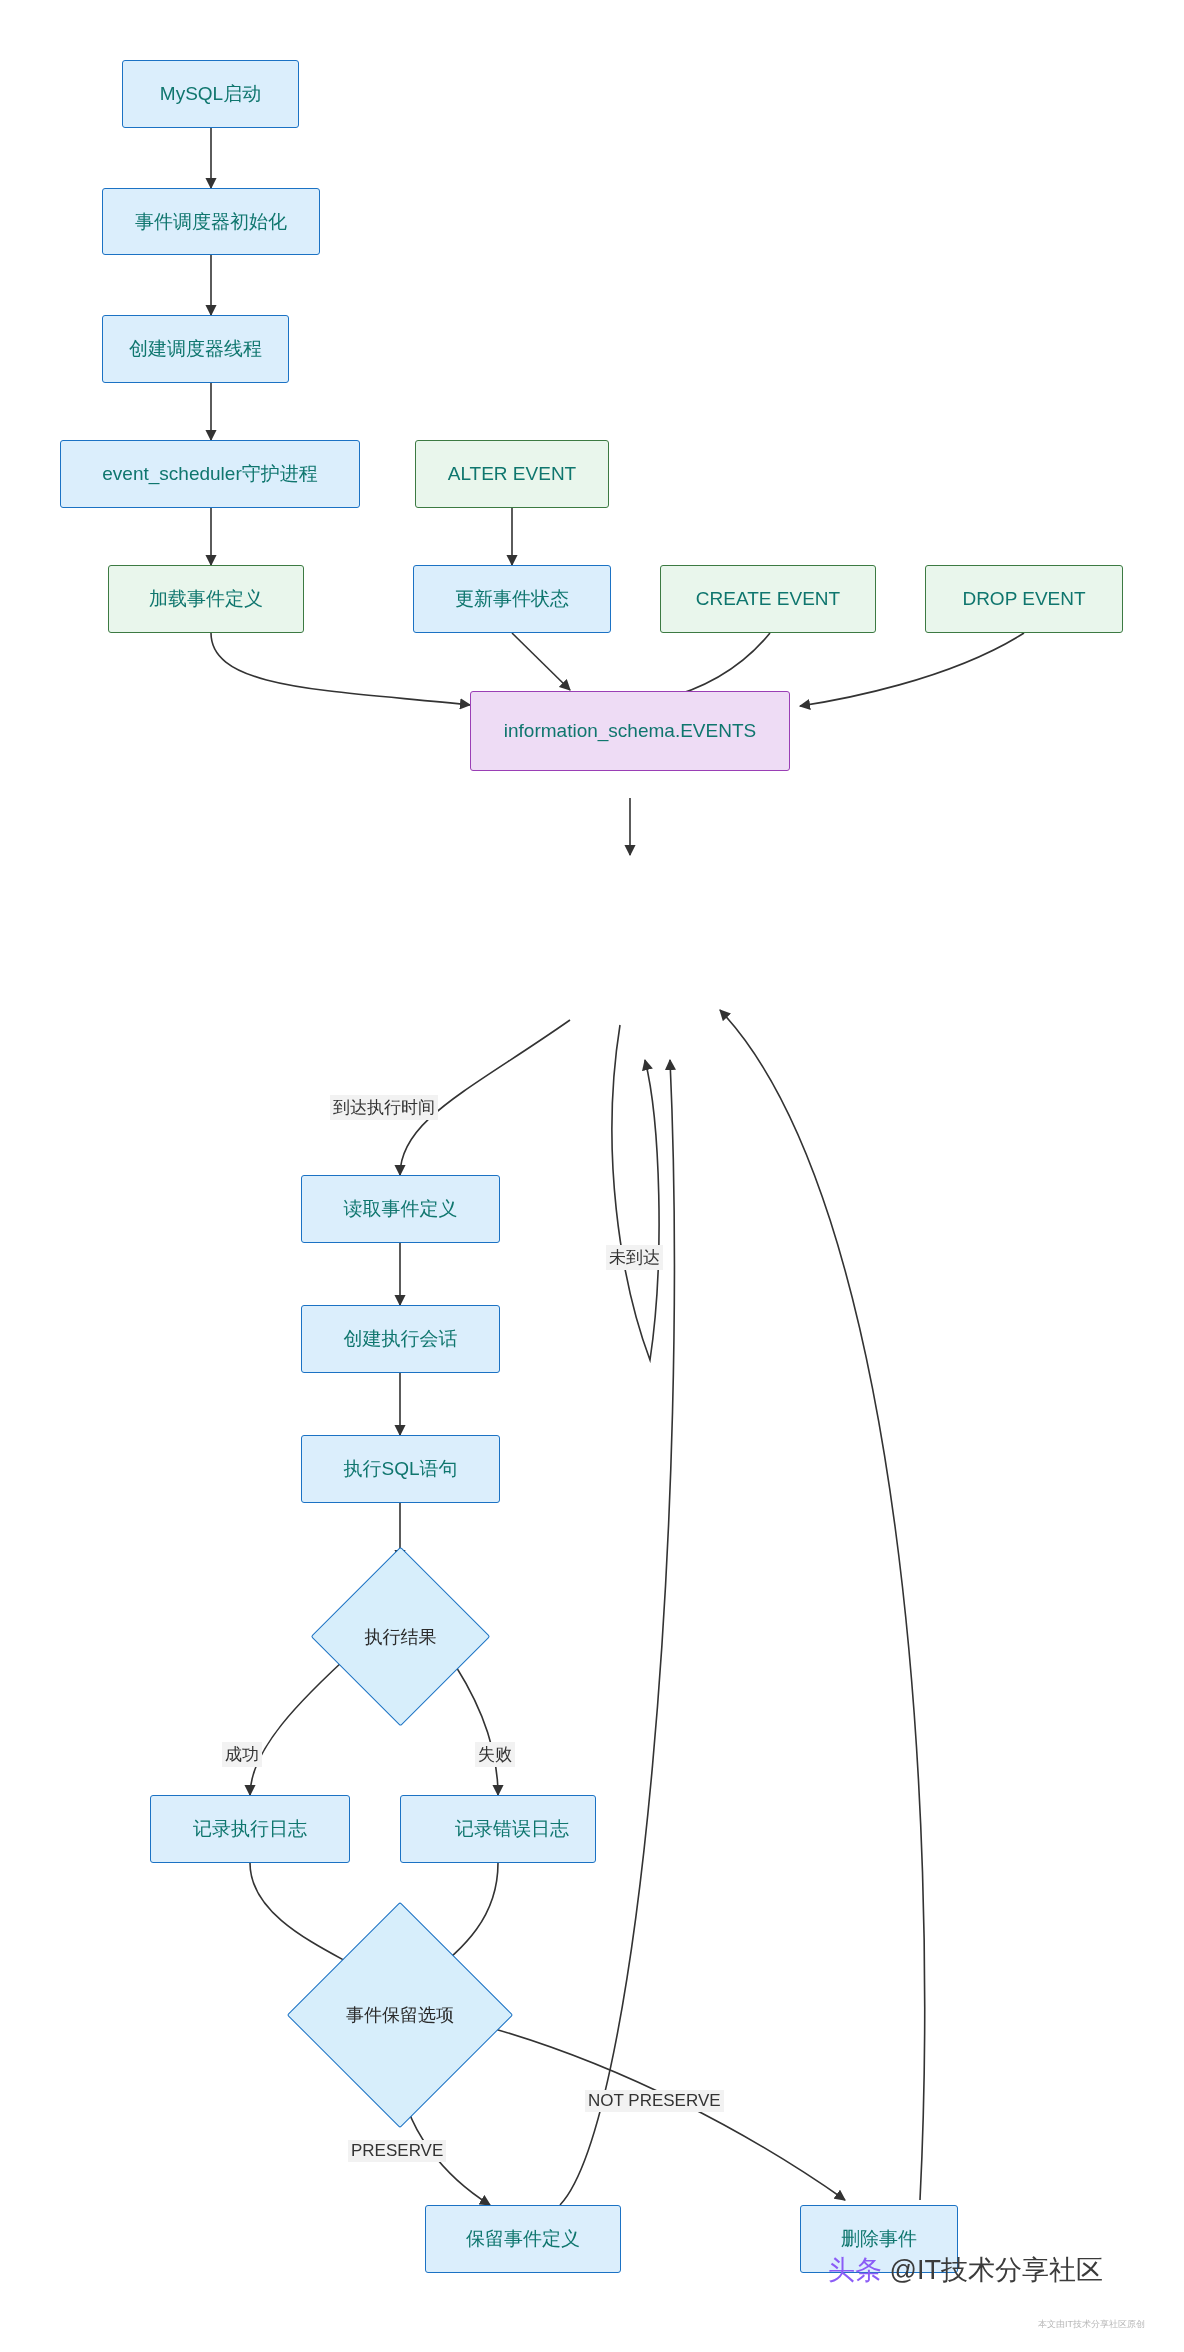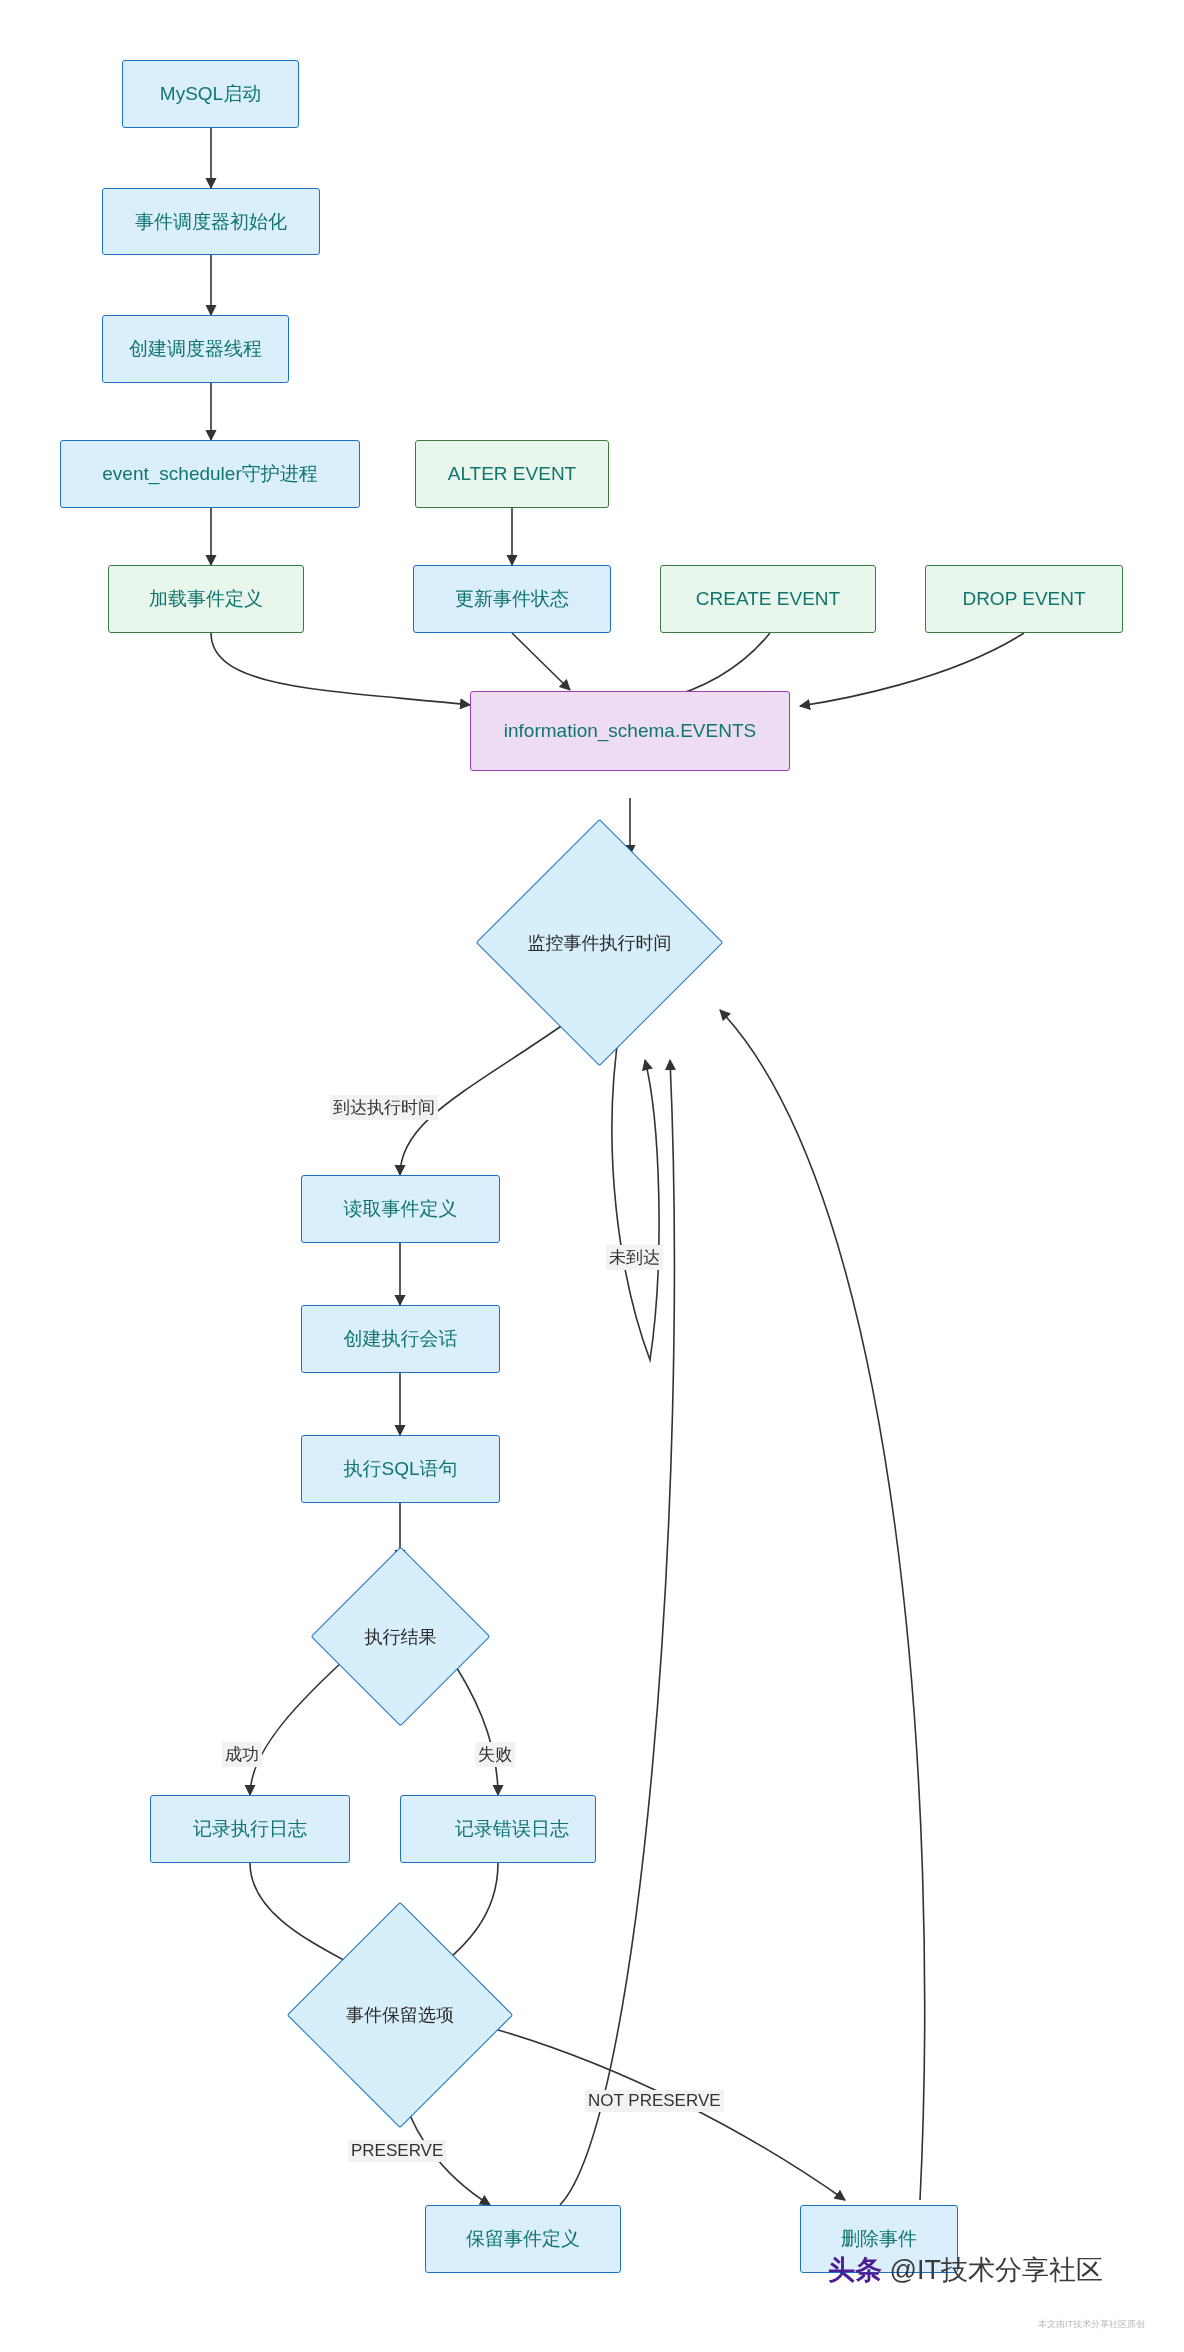--- a/index.html
+++ b/index.html
@@ -86,22 +86,22 @@
     padding: 1px 3px;
     white-space: nowrap;
   }
   .watermark {
     position: absolute;
     font-size: 27px;
     color: #3b3b3b;
     white-space: nowrap;
   }
   .watermark .logo {
-    color: #4c1d95;
-    font-weight: bold;
+    color: #8b5cf6;
+    font-weight: normal;
   }
   .watermark-sub {
     position: absolute;
     font-size: 9px;
     color: #b8b8b8;
     white-space: nowrap;
   }
 </style>
 </head>
 <body>
@@ -191,24 +191,20 @@
   </div>
 
   <div class="node rect green" style="left:925px; top:565px; width:198px; height:68px;">
     <span>DROP EVENT</span>
   </div>
 
   <div class="node rect purple" style="left:470px; top:691px; width:320px; height:80px; overflow:hidden;">
     <span style="white-space:nowrap;">information_schema.EVENTS</span>
   </div>
 
-  <div class="diamond-wrap" style="left:512px; top:855px; width:175px; height:175px;">
-    <div class="diamond-shape"></div>
-    <div class="diamond-label" style="font-size:18px; width:175px;">监控事件执行时间</div>
-  </div>
 
   <div class="node rect blue" style="left:301px; top:1175px; width:199px; height:68px;">
     <span>读取事件定义</span>
   </div>
 
   <div class="node rect blue" style="left:301px; top:1305px; width:199px; height:68px;">
     <span>创建执行会话</span>
   </div>
 
   <div class="node rect blue" style="left:301px; top:1435px; width:199px; height:68px;">

